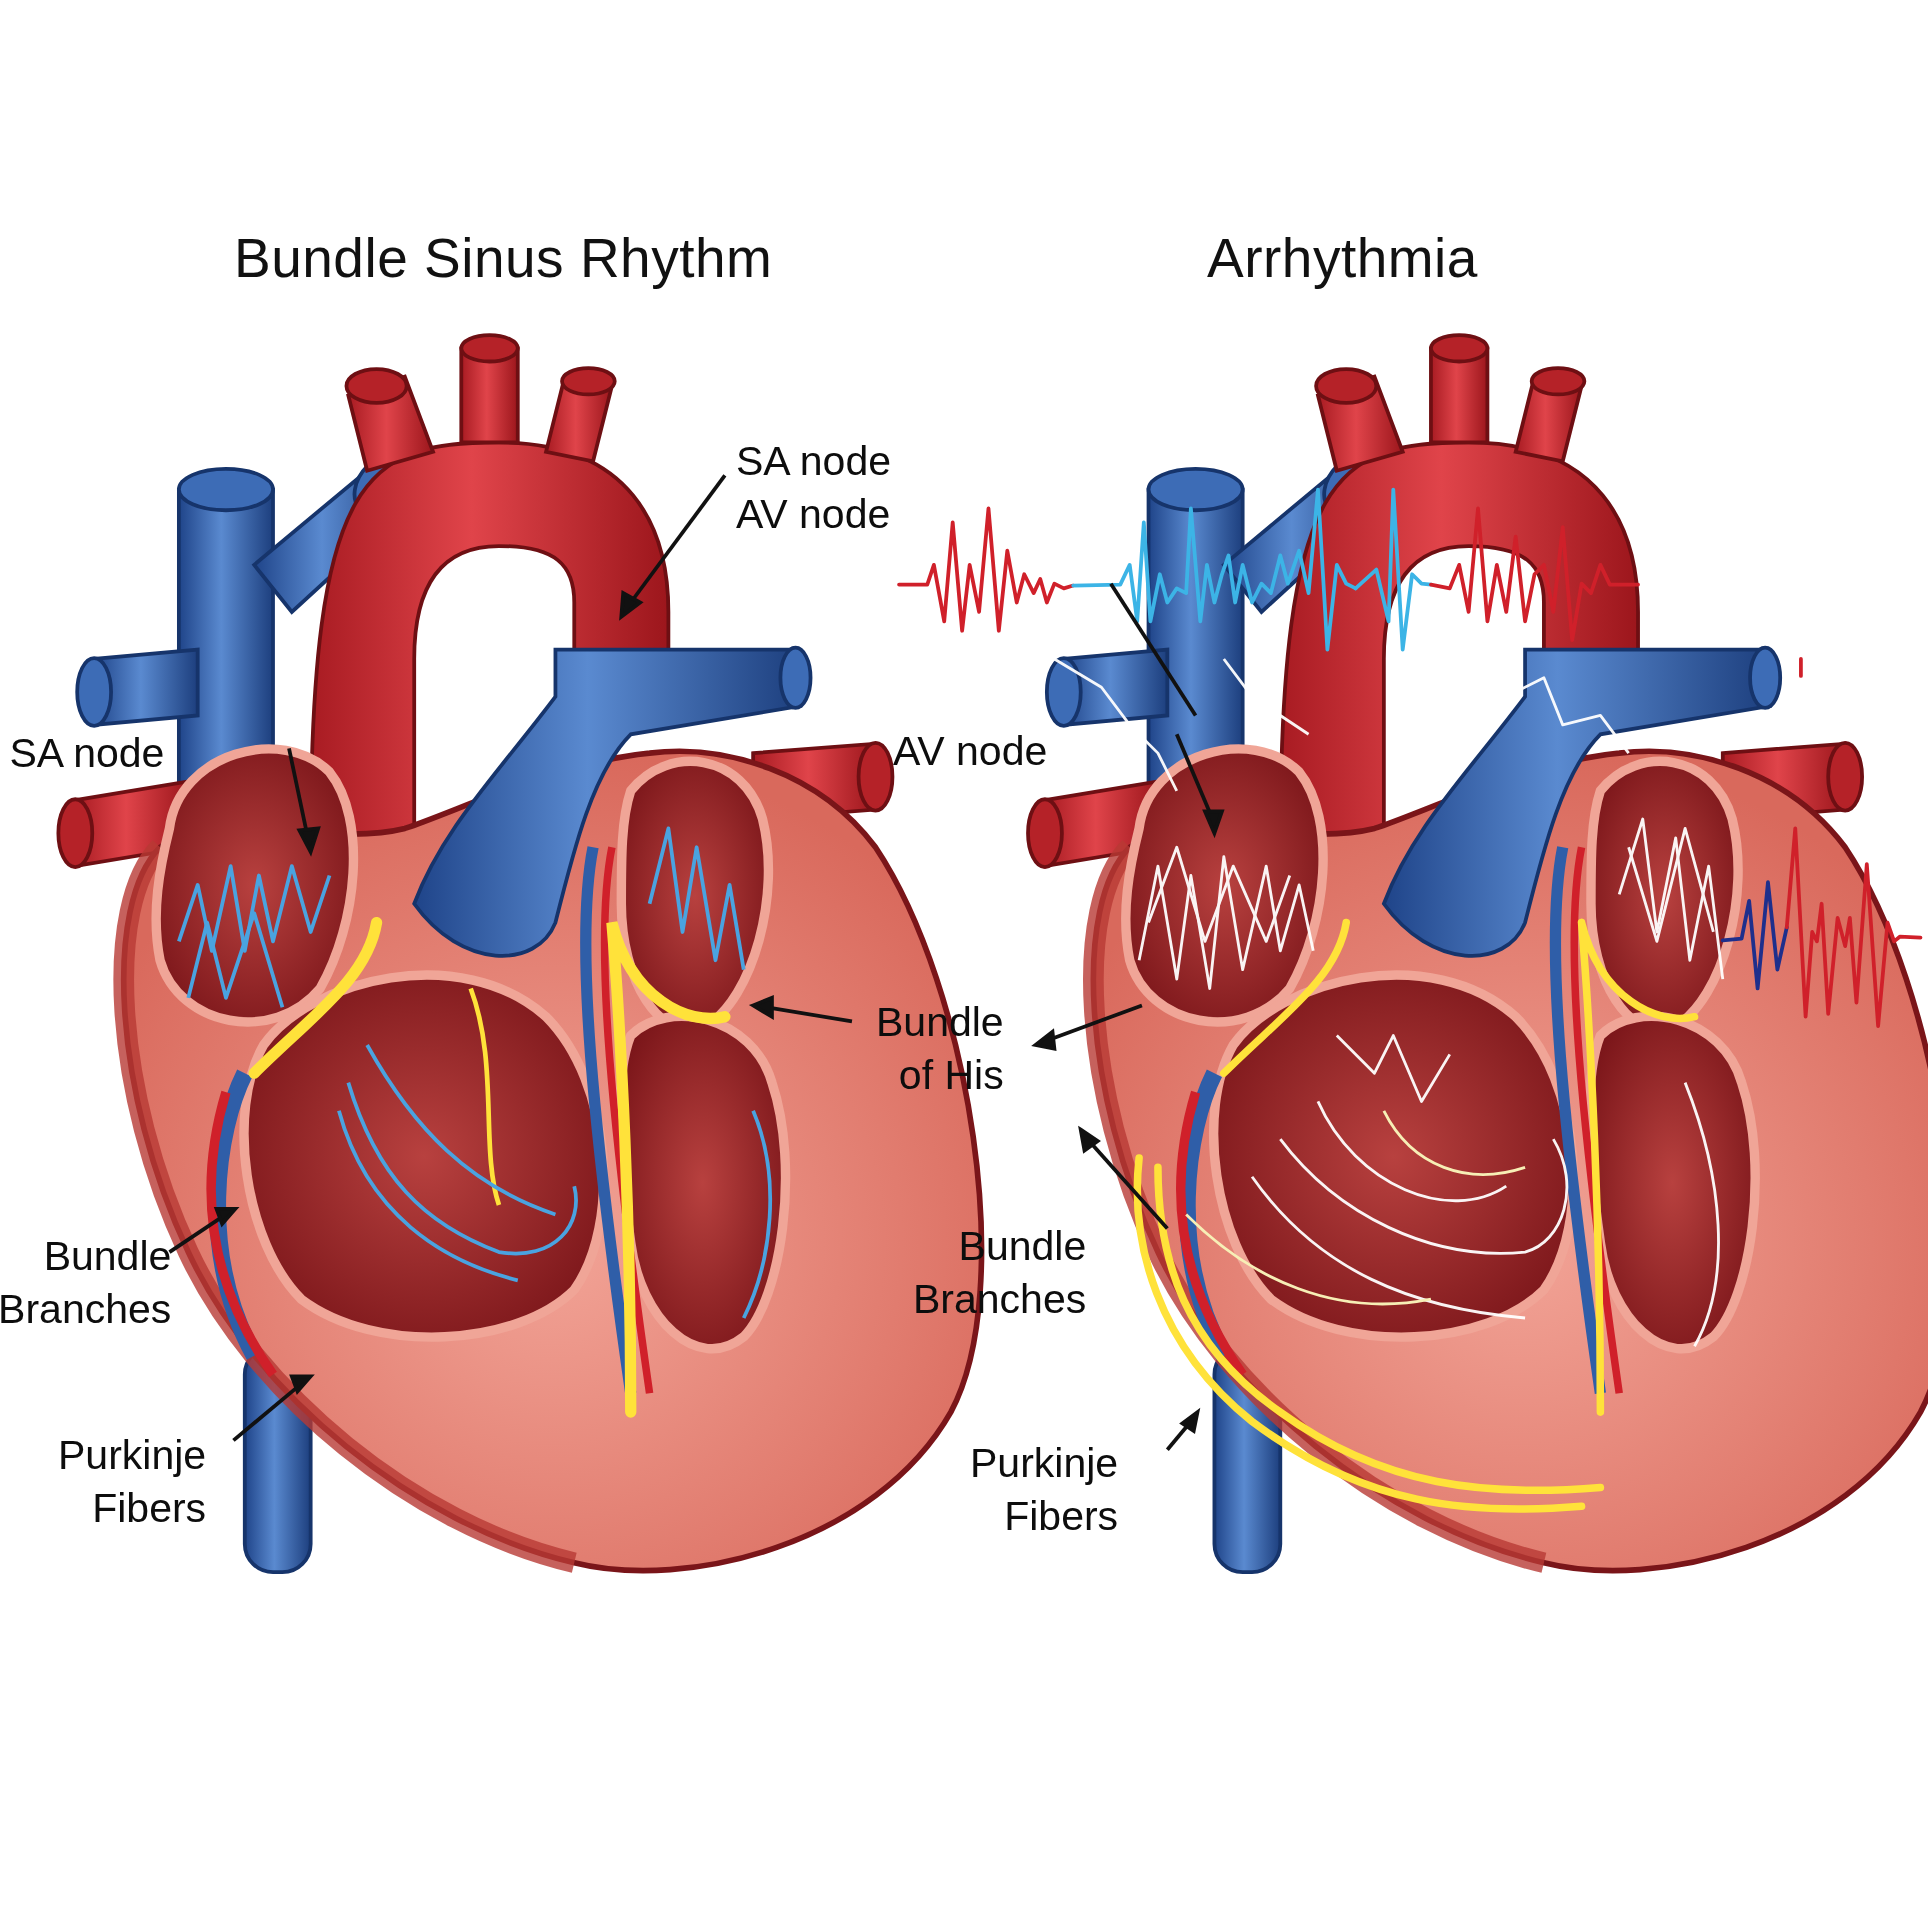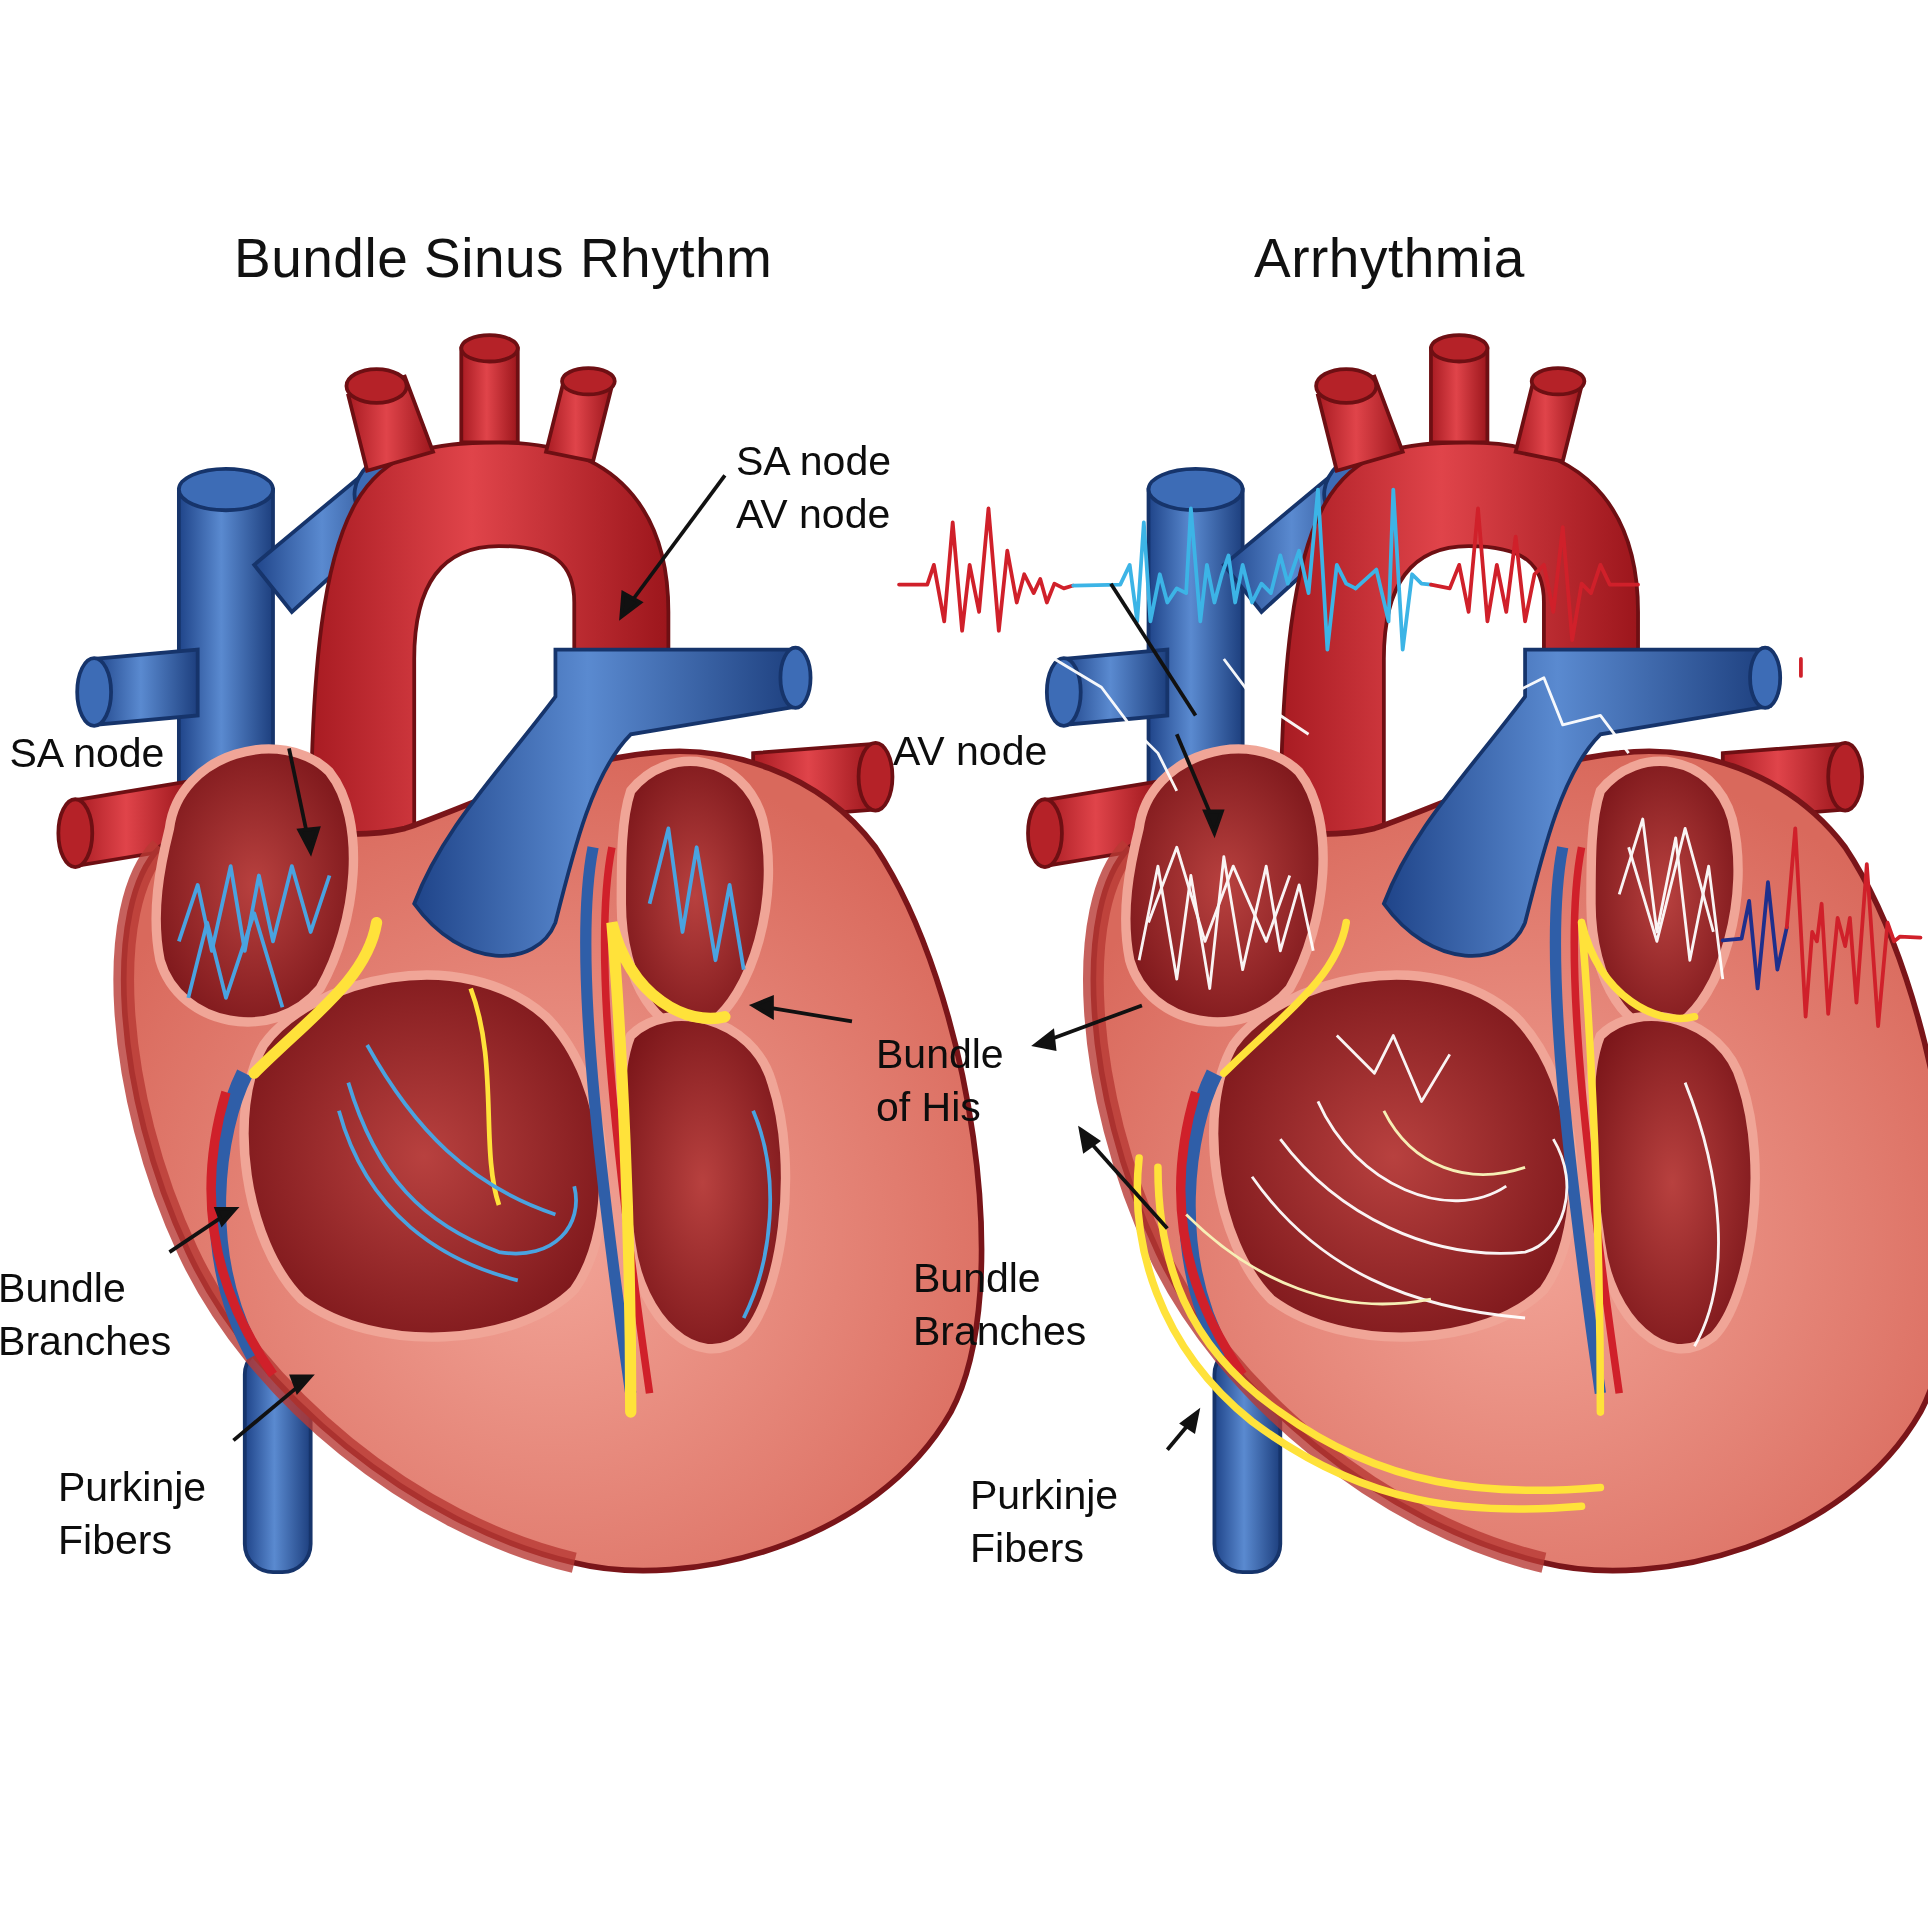--- a/index.html
+++ b/index.html
@@ -1,29 +1,29 @@
 <!DOCTYPE html>
 <html style="font-size:15px"><head>
 <meta charset="utf-8">
 <style>
   html, body { margin: 0; padding: 0; background: #ffffff; }
   body { width: 1928px; height: 1928px; position: relative; overflow: hidden;
          font-family: "Liberation Sans", "DejaVu Sans", sans-serif; color: #111; }
   .panel-title { position: absolute; font-size: 55px; font-weight: 400; letter-spacing: 0.5px; white-space: nowrap; }
   .label { position: absolute; font-size: 41px; line-height: 53px; white-space: nowrap; color: #0d0d0d; }
   .label span { display: block; }
-  .center { text-align: left; margin-top: 32px; }
+  .center { text-align: right; }
   .left { text-align: left; }
   svg.art { position: absolute; left: 0; top: 0; }
 </style>
 </head>
 <body>
 
 <div class="panel-title" style="left:234px; top:226px;">Bundle Sinus Rhythm</div>
-<div class="panel-title" style="left:1254px; top:226px;">Arrhythmia</div>
+<div class="panel-title" style="left:1207px; top:226px;">Arrhythmia</div>
 
 <svg class="art" width="1928" height="1928" viewBox="0 0 2048 2048">
   <defs>
     <linearGradient id="redG" x1="0" x2="1" y1="0" y2="0">
       <stop offset="0" stop-color="#a81b22"></stop>
         <stop offset="0.45" stop-color="#e0444a"></stop>
         <stop offset="1" stop-color="#9c161c"></stop>
     </linearGradient>
     <linearGradient id="blueG" x1="0" x2="1" y1="0" y2="0">
       <stop offset="0" stop-color="#1f4489"></stop>

